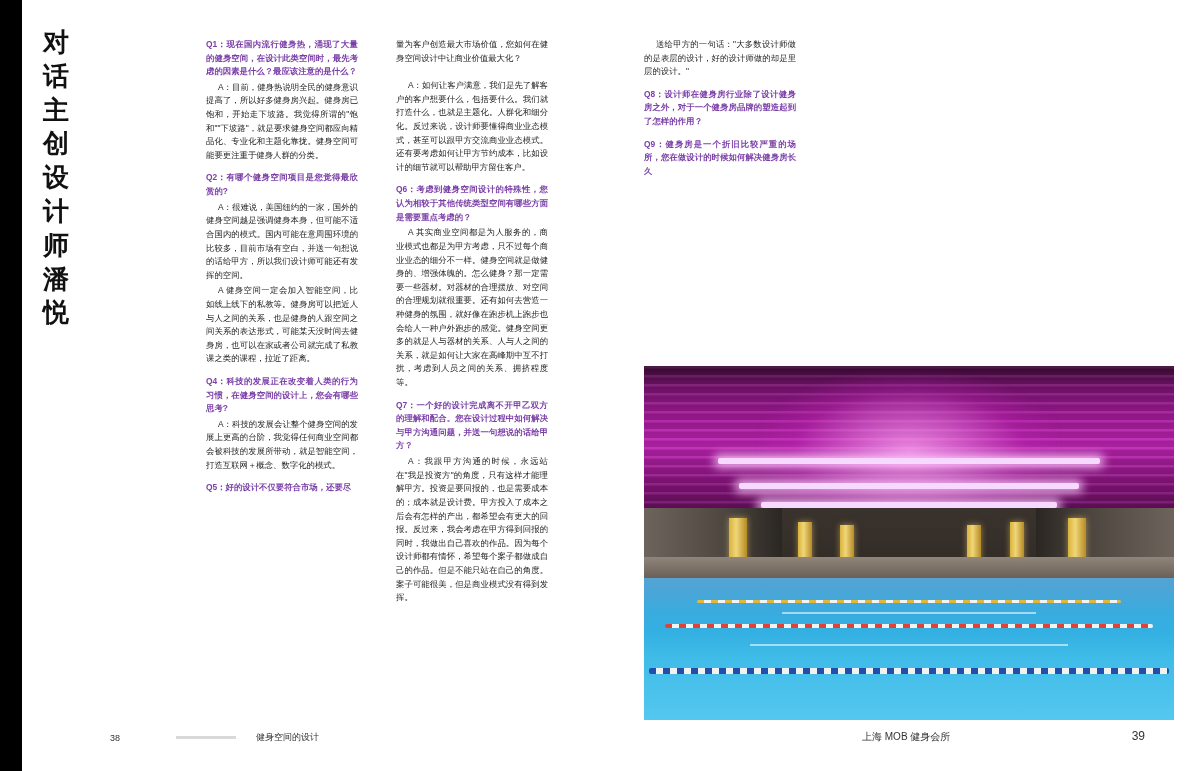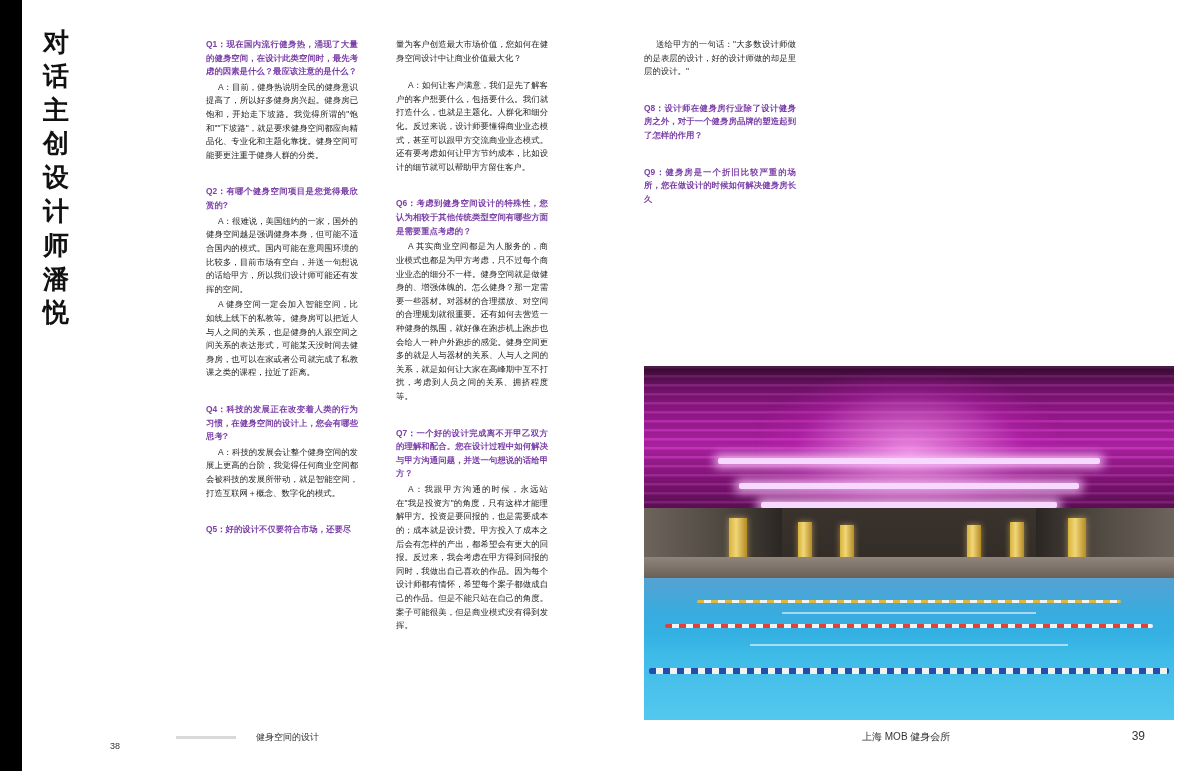--- a/index.html
+++ b/index.html
@@ -65,21 +65,21 @@
     font-weight: bold;
   }
   .col p.a {
     text-indent: 12px;
     margin-bottom: 2px;
   }
   .col p.plain {
     margin-bottom: 14px;
   }
   .col p.gap {
-    margin-top: 23px;
+    margin-top: 9px;
   }
   #col1 { left: 206px; }
   #col2 { left: 396px; }
   #col3 { left: 644px; }
   #col4 { left: 833px; }
 
   
   .photo {
     position: absolute;
     left: 644px;
@@ -176,21 +176,21 @@
   .water-sheen {
     position: absolute;
     left: 0; bottom: 0; width: 100%; height: 40%;
     background: linear-gradient(180deg, rgba(255,255,255,0.18) 0%, rgba(255,255,255,0.0) 40%);
   }
 
   
   .footer-left {
     position: absolute;
     left: 110px;
-    bottom: 20px;
+    bottom: 28px;
     font-size: 9px;
     color: #333;
   }
   .rule {
     position: absolute;
     left: 176px;
     bottom: 32px;
     width: 60px;
     height: 3px;
     background: #d9d9d9;

